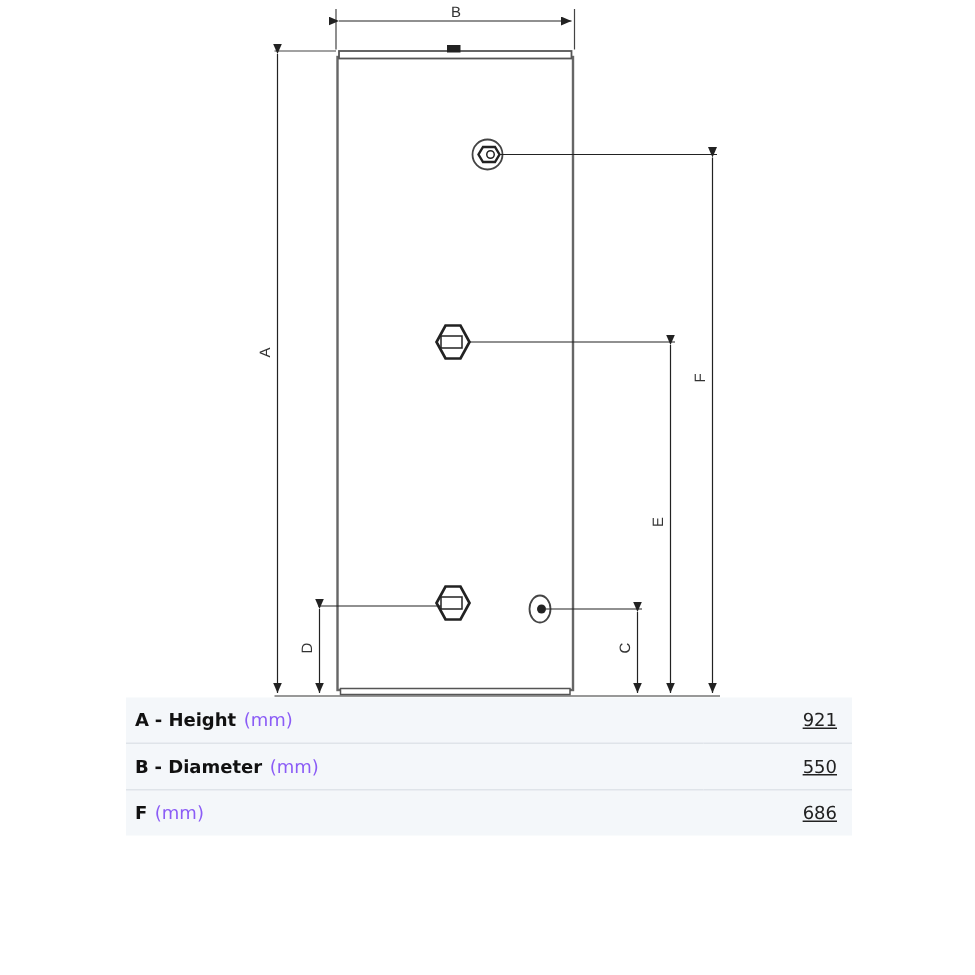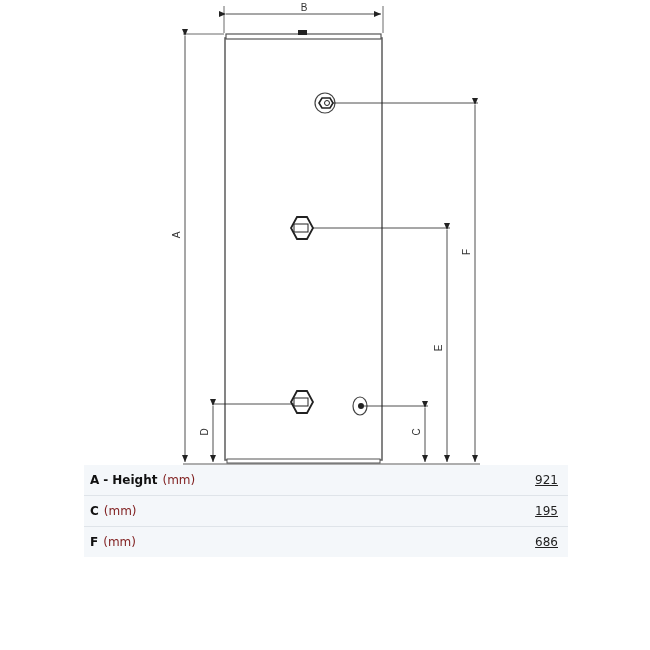--- a/index.html
+++ b/index.html
@@ -4,21 +4,21 @@
 <style>
   html, body { margin:0; padding:0; background:#ffffff; }
   body { width:650px; height:650px; position:relative; overflow:hidden; font-family:"DejaVu Sans", sans-serif; }
   #drawing { position:absolute; left:0; top:0; width:650px; height:466px; }
   .dim-label { font-family:"Liberation Sans", sans-serif; font-size:10px; fill:#333; }
   #spec-table { position:absolute; left:84px; top:465px; width:484px; border-collapse:collapse; background:#f4f7fa; }
   #spec-table td { height:30px; border-bottom:1px solid #dfe4e9; padding:0; font-size:12px; color:#222; }
   #spec-table tr:last-child td { border-bottom:none; }
   .lbl { padding-left:6px !important; }
   .lbl b { font-weight:bold; color:#111; }
-  .unit { color:#7f1d1d; margin-left:5px; }
+  .unit { color:#8b5cf6; margin-left:5px; }
   .val { text-align:right; padding-right:10px !important; color:#333;text-decoration:underline; }
 </style>
 </head>
 <body>
 
 <svg id="drawing" viewBox="0 0 650 466" xmlns="http://www.w3.org/2000/svg">
   <defs>
     <marker id="arr" markerWidth="8" markerHeight="8" refX="7" refY="3" orient="auto" markerUnits="userSpaceOnUse">
       <path d="M0,0 L7,3 L0,6 Z" fill="#222"></path>
     </marker>
@@ -92,21 +92,21 @@
   </g>
 </svg>
 
 <table id="spec-table">
   <tbody>
     <tr>
       <td class="lbl"><b>A</b> <b>- Height</b><span class="unit">(mm)</span></td>
       <td class="val">921</td>
     </tr>
     <tr>
-      <td class="lbl"><b>C</b><span class="unit">(mm)</span></td>
-      <td class="val">195</td>
+      <td class="lbl"><b>B</b> <b>- Diameter</b><span class="unit">(mm)</span></td>
+      <td class="val">550</td>
     </tr>
     <tr>
       <td class="lbl"><b>F</b><span class="unit">(mm)</span></td>
       <td class="val">686</td>
     </tr>
   </tbody>
 </table>
 
 </body></html>

